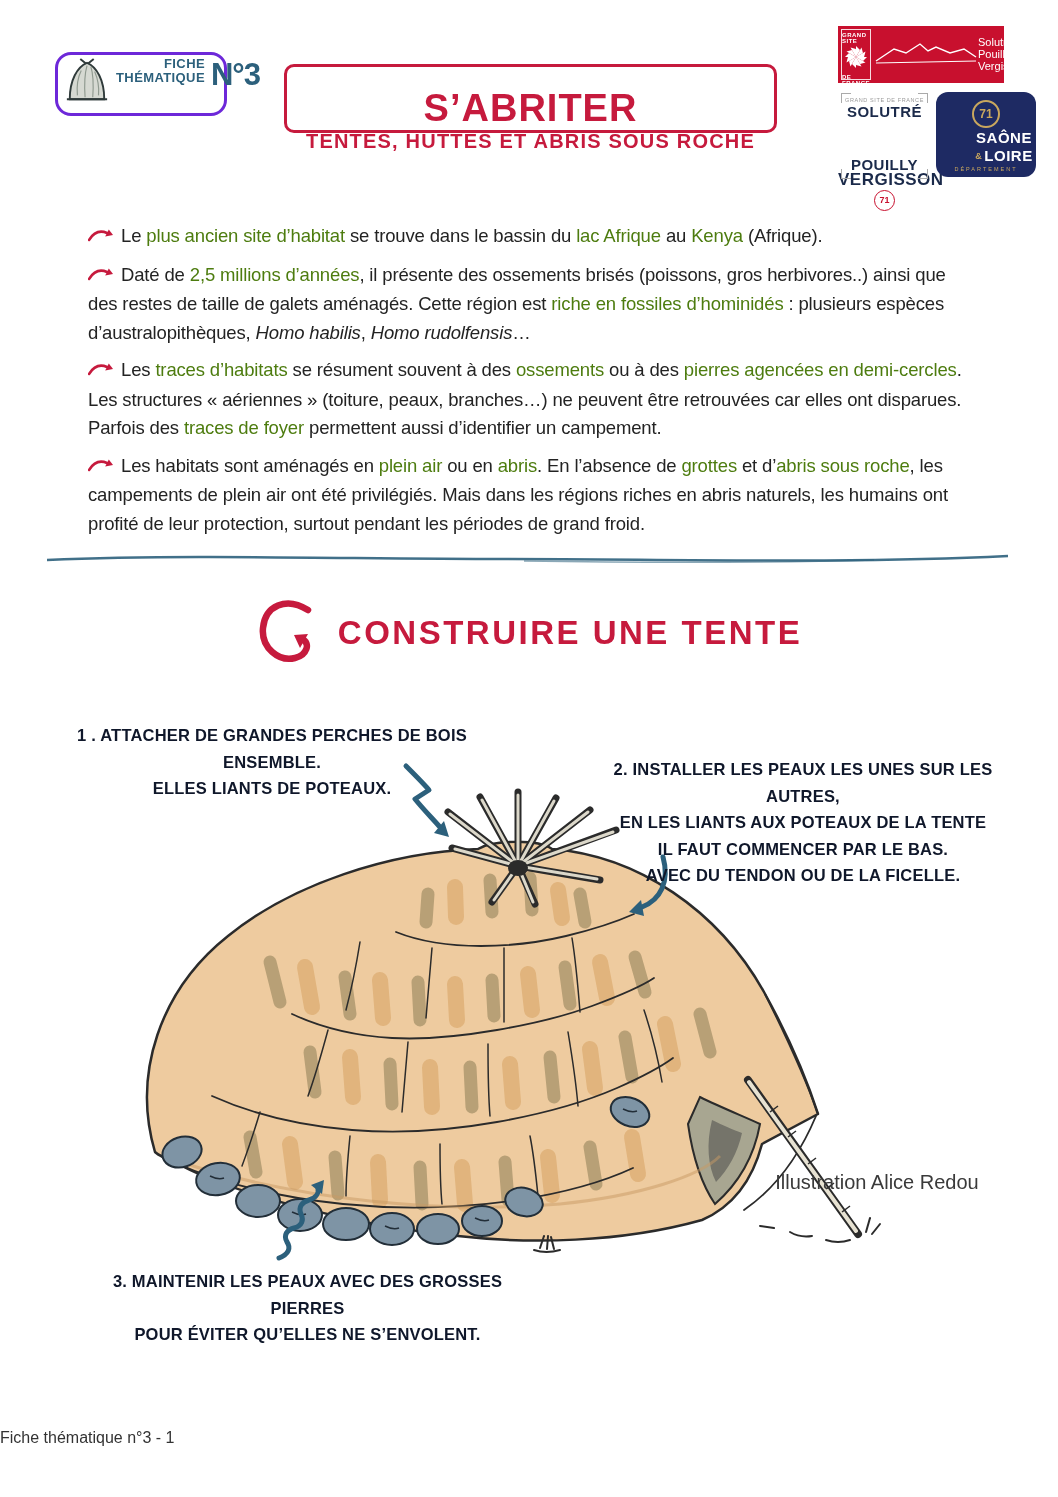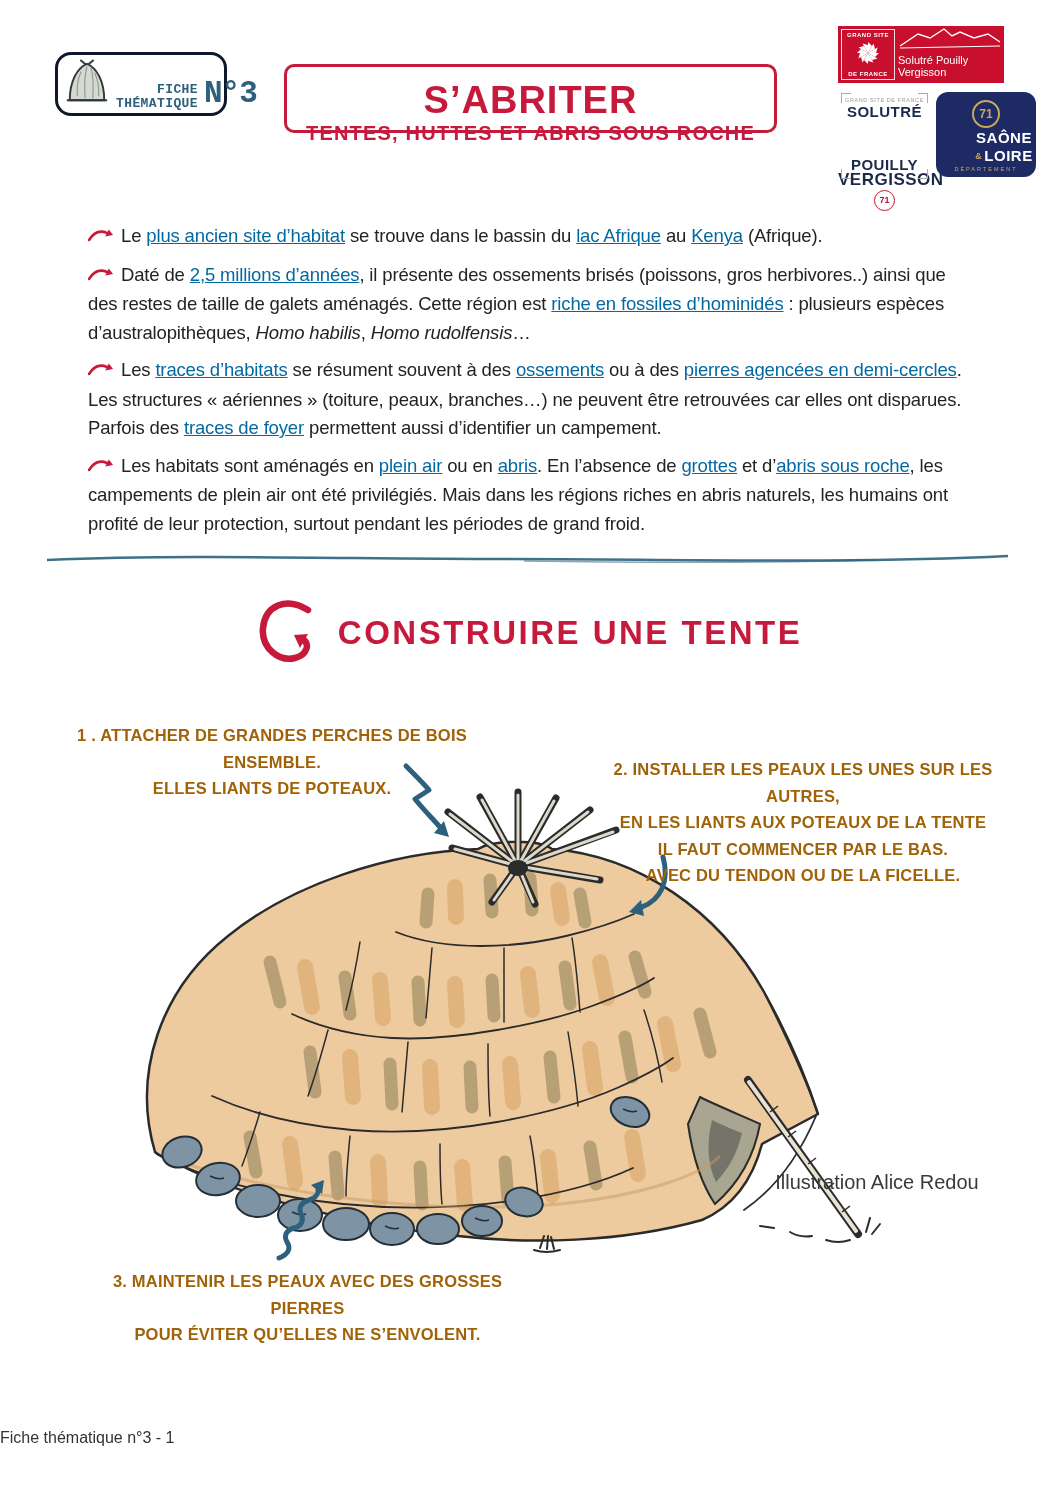--- a/index.html
+++ b/index.html
@@ -1,39 +1,39 @@
 <!DOCTYPE html>
 <html><head>
 <meta charset="utf-8">
 <style>
   html,body{margin:0;padding:0;background:#ffffff;}
   .page{position:relative;width:1058px;height:1497px;background:#fff;overflow:hidden;
         font-family:"Liberation Sans",sans-serif;color:#232323;}
 
   
   .fiche-badge{position:absolute;left:55px;top:52px;width:172px;height:64px;
-    border:3px solid #0f172a;border-radius:16px;display:flex;align-items:flex-end;
-    padding:2px 10px 2px 6px;box-sizing:border-box;gap:6px;font-family:Liberation Mono, monospace;}
+    border:3px solid #6d28d9;border-radius:16px;display:flex;align-items:flex-start;
+    padding:2px 10px 2px 6px;box-sizing:border-box;gap:6px;}
   .badge-text{color:#2c607c;font-weight:bold;text-transform:uppercase;text-align:right;
     font-size:13px;line-height:14px;letter-spacing:.4px;flex:1;}
   .badge-number{color:#2c607c;font-weight:bold;font-size:31px;letter-spacing:-1px;}
 
   .title-box{position:absolute;left:284px;top:64px;width:493px;height:69px;box-sizing:border-box;
-    border:3px solid #c61a3d;border-radius:10px;text-align:center;padding-top:13px;}
+    border:3px solid #c61a3d;border-radius:10px;text-align:center;padding-top:21px;}
   .title-main{color:#c61a3d;font-weight:bold;font-size:38px;line-height:40px;
     text-transform:uppercase;letter-spacing:1px;}
   .title-sub{color:#c61a3d;font-weight:bold;font-size:20px;line-height:26px;
     text-transform:uppercase;letter-spacing:1.2px;}
 
   .banner-logo{position:absolute;left:838px;top:26px;width:166px;height:57px;background:#c8102e;
     display:flex;align-items:stretch;}
   .banner-left{width:52px;border:1px solid rgba(255,255,255,.85);margin:3px;display:flex;
     flex-direction:column;align-items:center;justify-content:space-between;padding:2px 0;}
   .banner-top,.banner-bottom{color:#fff;font-size:6px;letter-spacing:.5px;font-weight:bold;}
-  .banner-right{flex:1;display:flex;flex-direction:column;justify-content:flex-end;
+  .banner-right{flex:1;display:flex;flex-direction:row;justify-content:flex-end;
     align-items:center;padding:4px 2px 5px 0;}
   .banner-site{color:#fff;font-size:11px;line-height:12px;}
 
   .card-logo{position:absolute;left:838px;top:90px;width:93px;height:92px;background:#fff;
     text-align:center;padding-top:7px;box-sizing:border-box;}
   .card-header{color:#9a9a9a;font-size:5.5px;letter-spacing:.6px;}
   .card-l1{color:#1b2a4a;font-weight:bold;font-size:15px;line-height:17px;letter-spacing:.5px;}
   .card-l2{color:#1b2a4a;font-weight:bold;font-size:15px;line-height:17px;letter-spacing:.5px;margin-top:36px;}
   .card-l3{color:#1b2a4a;font-weight:bold;font-size:17px;line-height:14px;letter-spacing:.5px;}
   .card-roundel{margin:3px auto 0;width:19px;height:19px;border:1.5px solid #c8102e;border-radius:50%;
@@ -50,33 +50,33 @@
     color:#c9a75e;font-weight:bold;font-size:12px;line-height:24px;}
   .dept-name{color:#fff;font-weight:bold;font-size:15px;line-height:16px;letter-spacing:.5px;margin-top:2px;padding-left:36px;}
   .dept-amp{font-size:9px;color:#c9a75e;vertical-align:2px;margin-right:2px;}
   .dept-sub{color:#c9a75e;font-size:5.5px;letter-spacing:2px;margin-top:2px;}
 
   
   .intro{position:absolute;left:88px;top:222px;width:890px;}
   .para{margin:0 0 9px 0;font-size:18.5px;line-height:28.5px;letter-spacing:-0.15px;}
   .bullet{display:inline-block;margin-right:7px;vertical-align:-1px;}
   .seg-n{color:#232323;}
-  .seg-r{color:#0369a1;text-decoration:underline;}
+  .seg-r{color:#4d7c0f;}
   .seg-i{color:#232323;font-style:italic;}
 
   .divider{position:absolute;left:44px;top:551px;}
 
   
   .section-header{position:absolute;left:0;top:598px;width:100%;display:flex;
     justify-content:center;align-items:center;gap:20px;}
   .section-title{color:#c61a3d;font-weight:bold;font-size:33px;letter-spacing:2.5px;
     text-transform:uppercase;}
 
   
-  .annotation{position:absolute;color:#a16207;font-weight:bold;font-size:16.5px;
+  .annotation{position:absolute;color:#0f172a;font-weight:bold;font-size:16.5px;
     line-height:26.5px;text-align:center;letter-spacing:.2px;z-index:3;}
   .ann1{left:70px;top:722px;width:404px;}
   .ann2{left:603px;top:756px;width:400px;}
   .ann3{left:100px;top:1268px;width:415px;}
 
   .tent-wrap{position:absolute;left:60px;top:752px;width:940px;height:515px;z-index:1;}
   .credit{position:absolute;left:757px;top:1171px;width:240px;text-align:center;
     font-size:20px;color:#3a3a3a;z-index:3;}
 
   .footer{position:absolute;left:0;top:1429px;width:100%;text-align:left;

